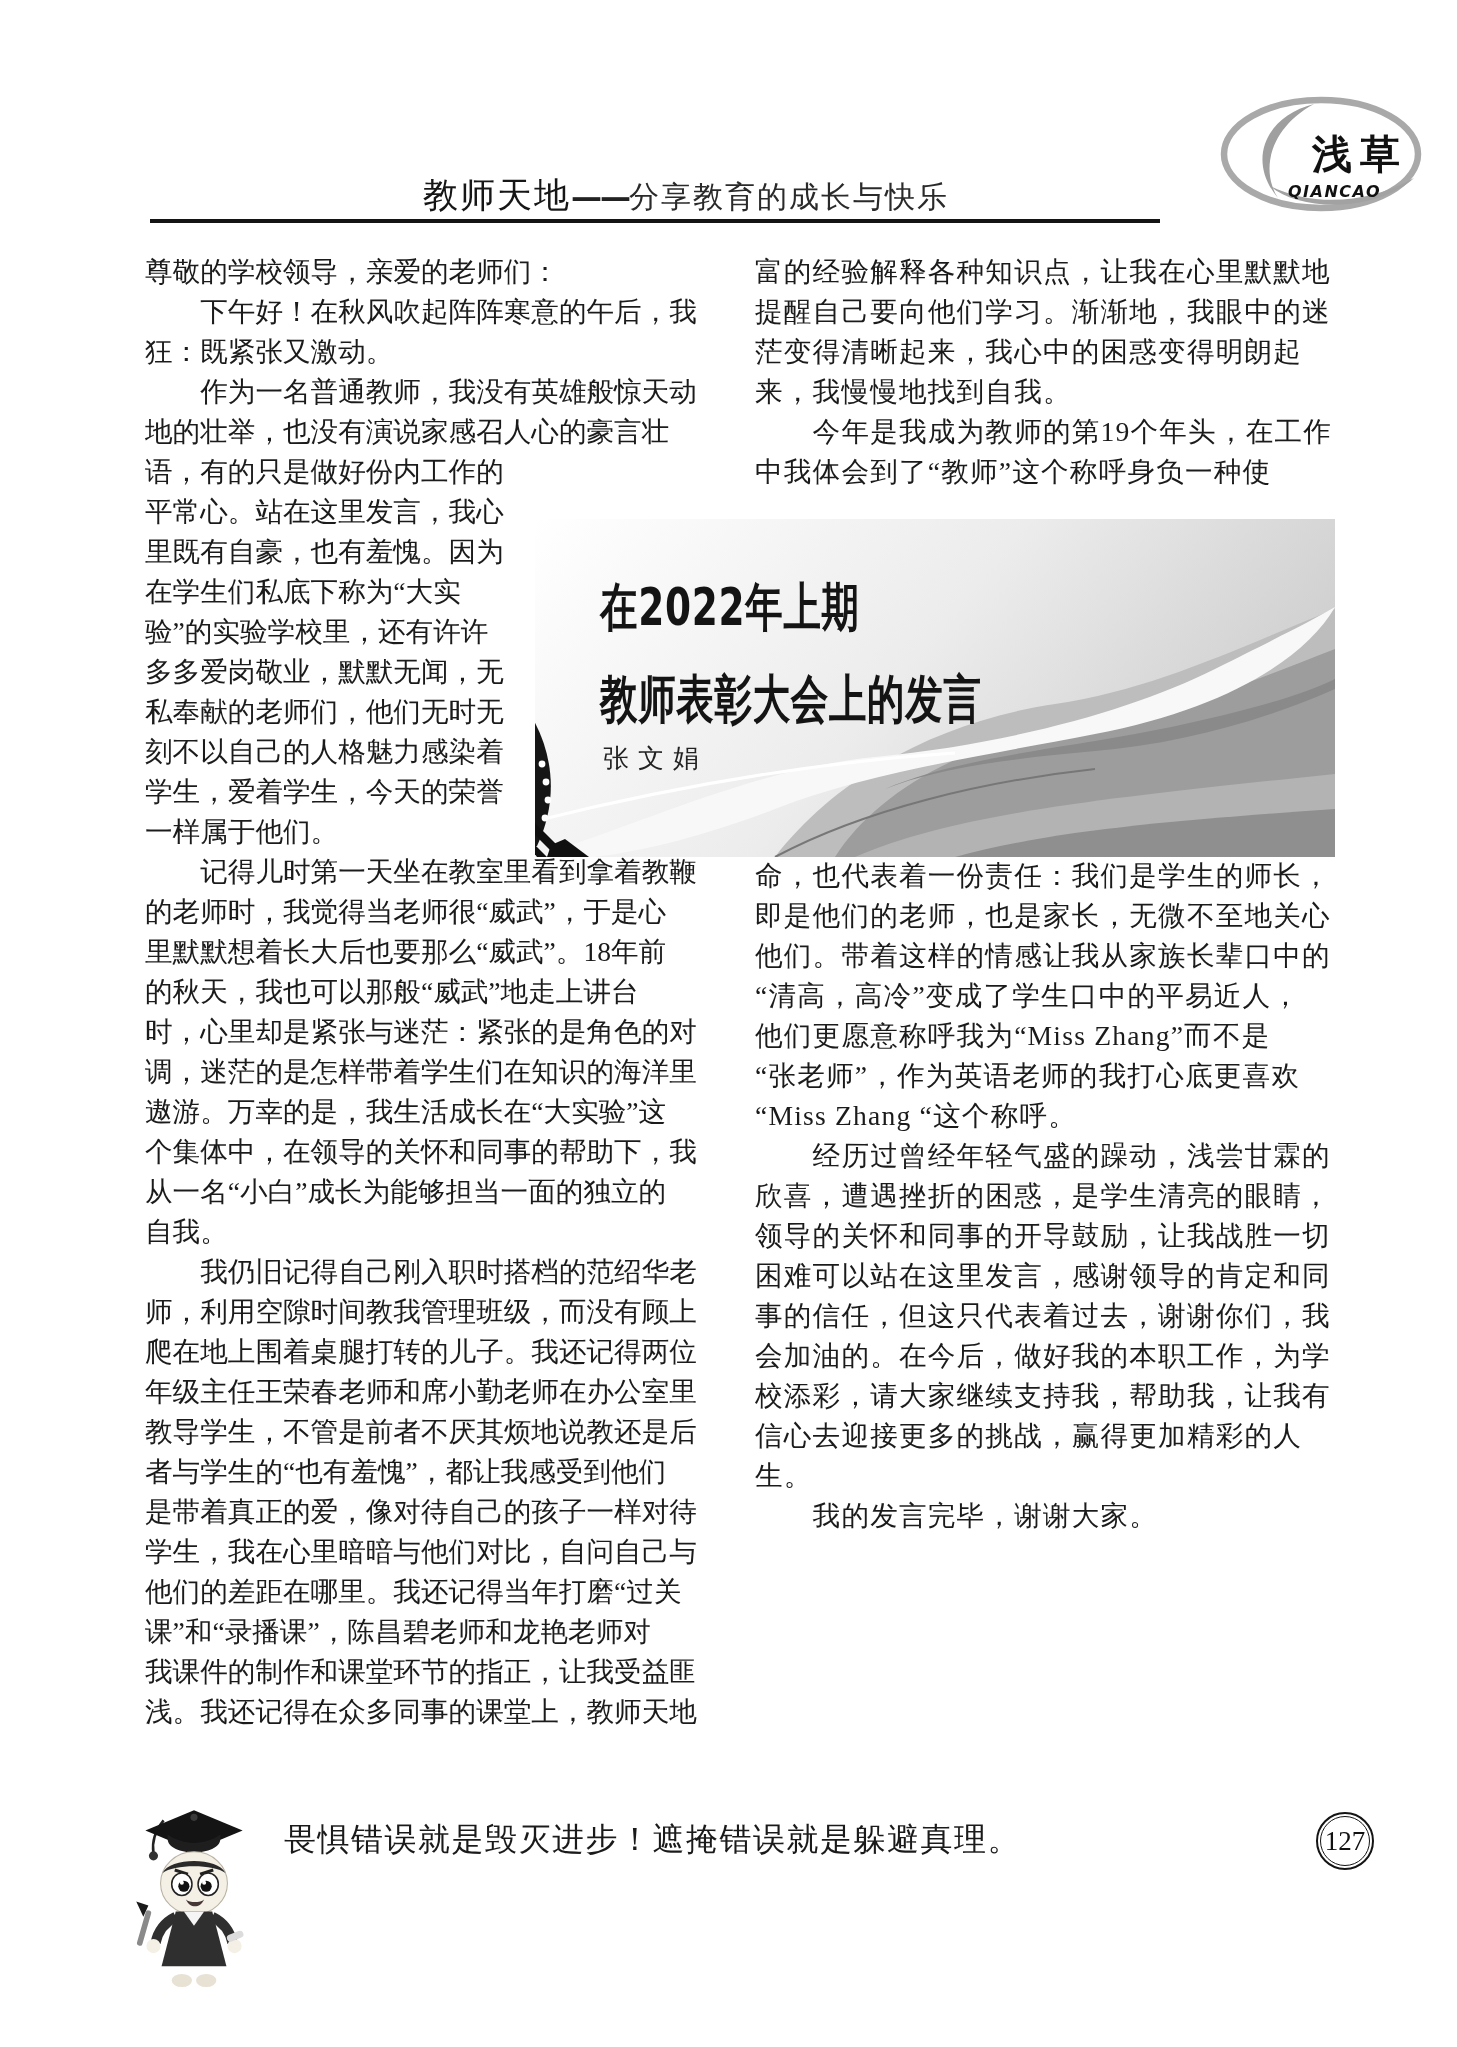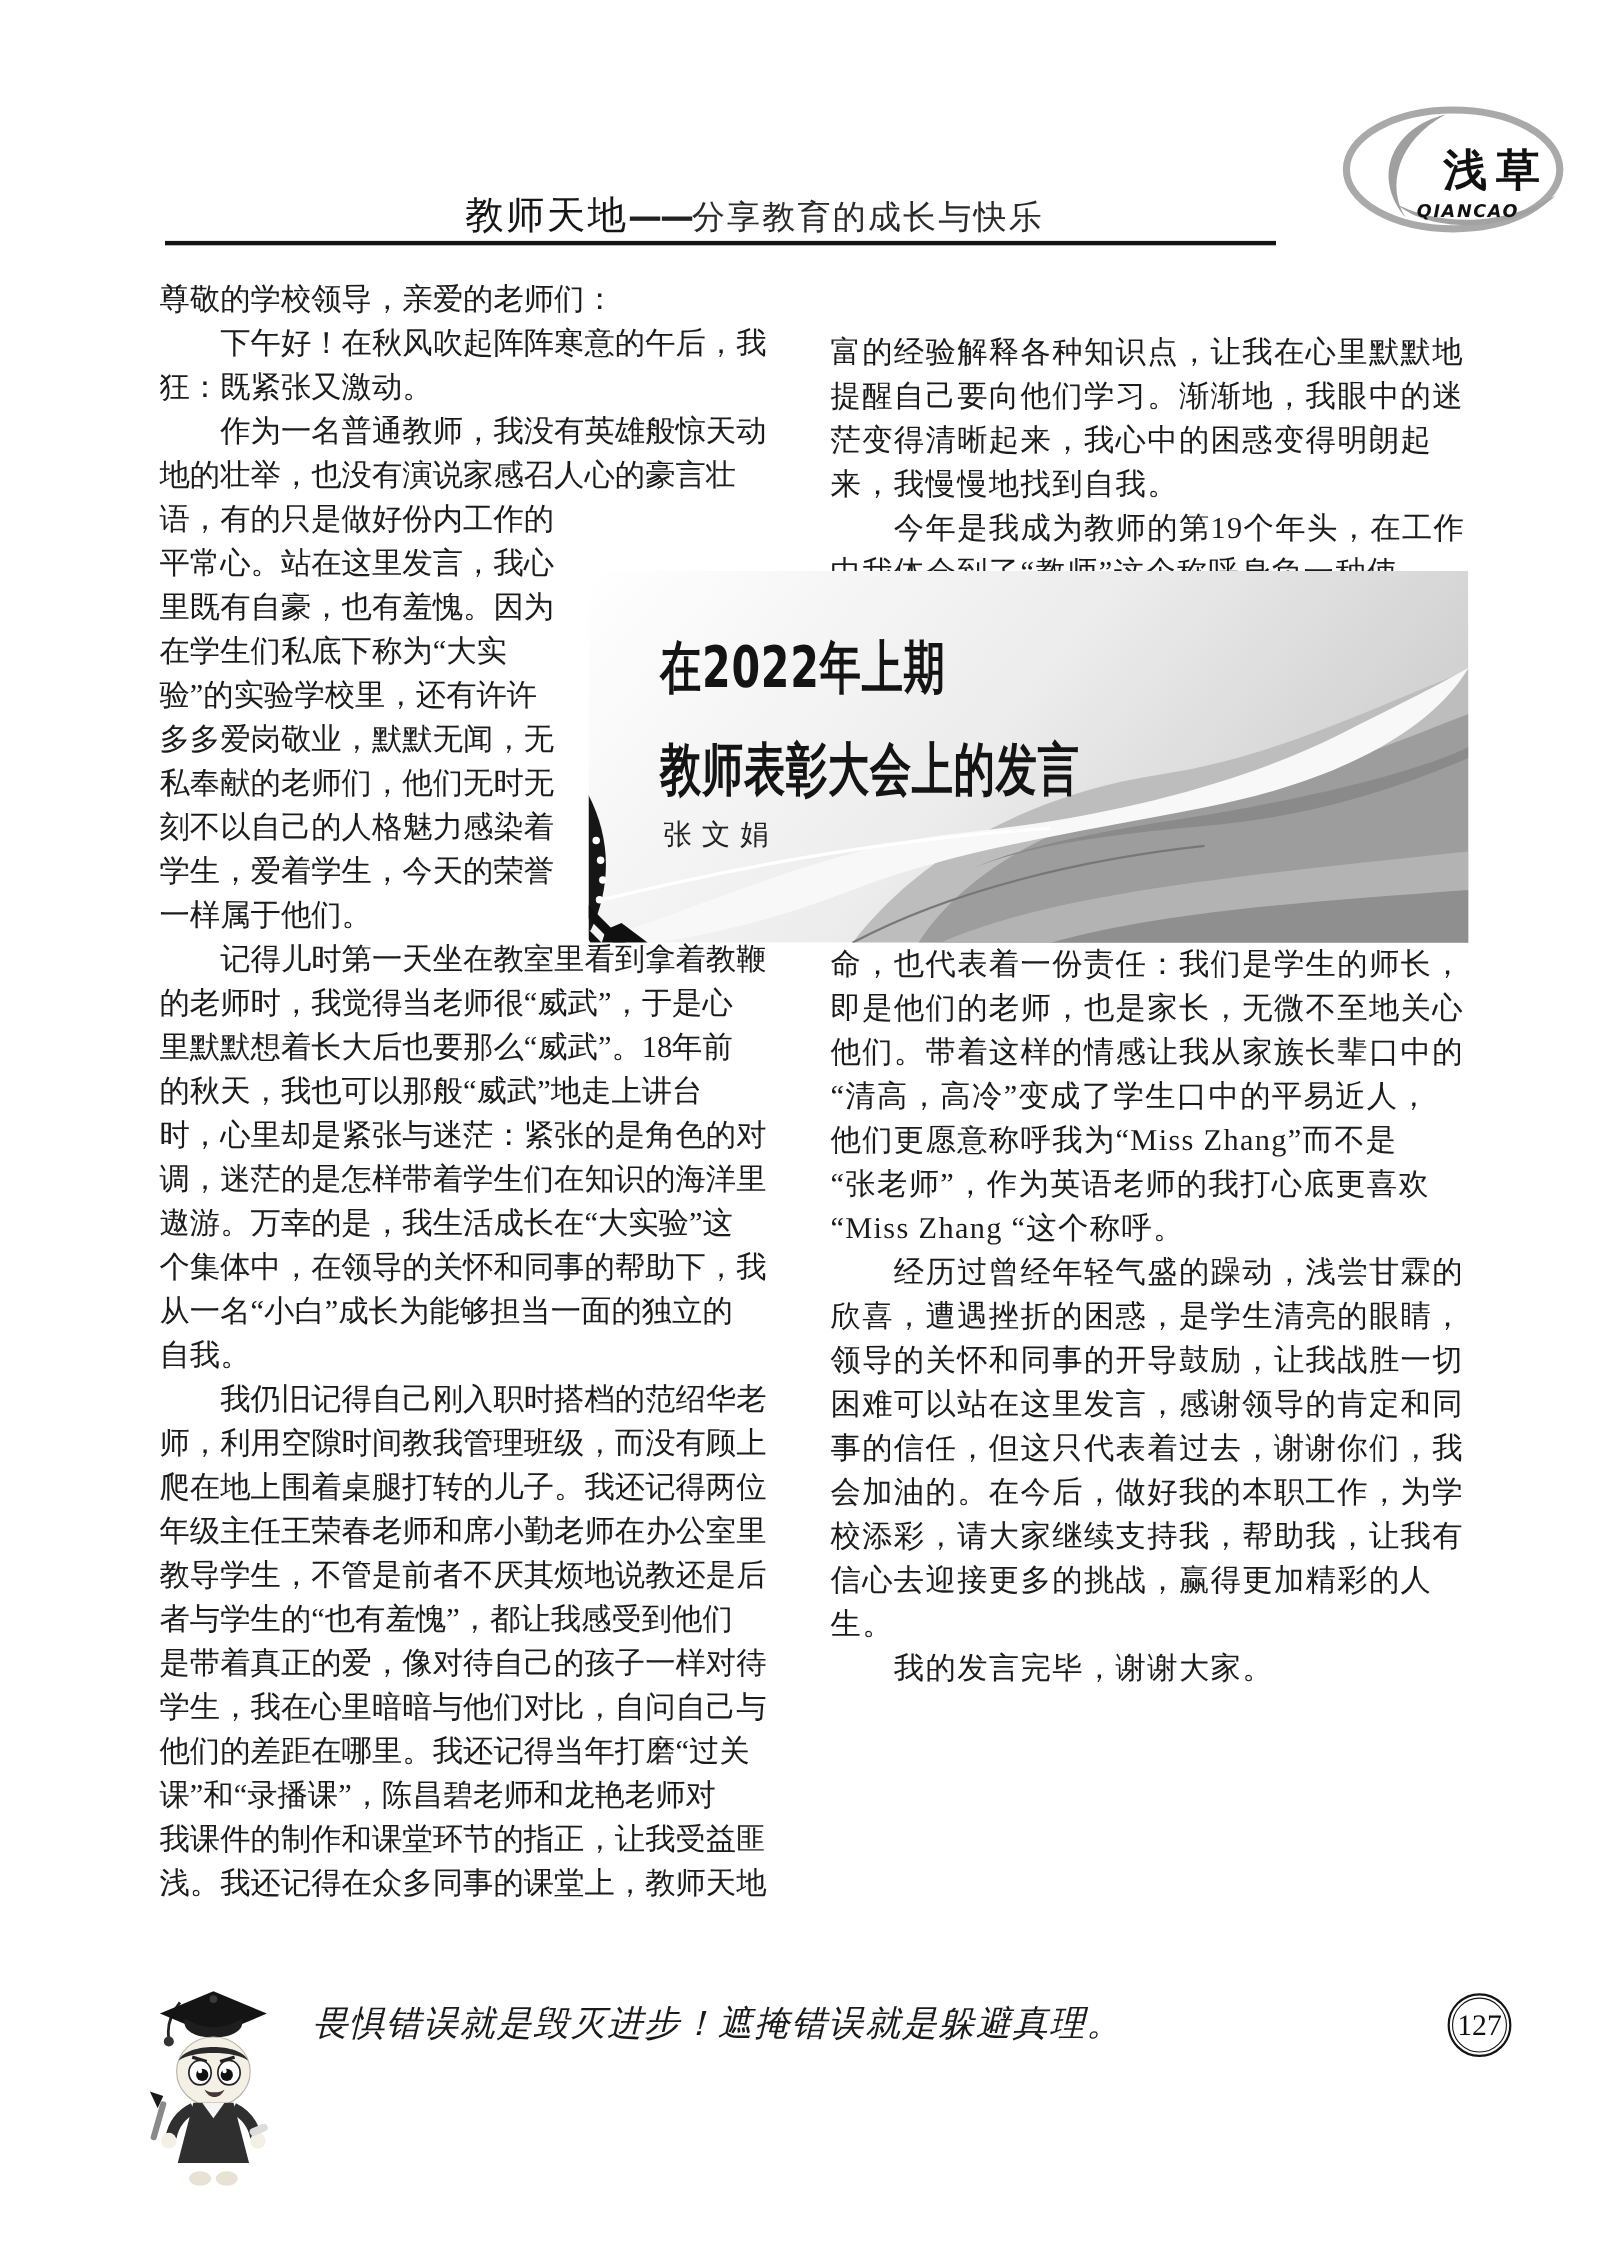--- a/index.html
+++ b/index.html
@@ -9,34 +9,34 @@
   .hdr{position:absolute;left:423px;top:172px;white-space:nowrap;
        font-family:"DejaVu Sans","Liberation Sans",sans-serif;}
   .hdr .sec{font-size:35px;font-weight:400;letter-spacing:2px;color:#161616;}
   .hdr .dash{font-size:31px;font-weight:700;letter-spacing:-2px;color:#222;}
   .hdr .tag{font-size:30px;font-weight:400;letter-spacing:2px;color:#2a2a2a;}
   .hrule{position:absolute;left:150px;top:219px;width:1010px;height:4px;background:#141414;}
   .logo{position:absolute;left:1218px;top:94px;width:210px;height:125px;}
   
   .tline{white-space:nowrap;height:40px;line-height:40px;font-size:27.6px;}
   .colL{position:absolute;left:145px;top:252px;width:575px;}
-  .colRT{position:absolute;left:755px;top:252px;width:590px;letter-spacing:1.2px;margin-top:48px;}
+  .colRT{position:absolute;left:755px;top:252px;width:590px;letter-spacing:1.2px;}
   .colRB{position:absolute;left:755px;top:856px;width:590px;letter-spacing:1.2px;}
   
   .tg{position:absolute;left:535px;top:519px;width:800px;height:338px;overflow:hidden;}
   .tg svg.waves{position:absolute;left:0;top:0;width:100%;height:100%;}
   .tg .t1,.tg .t2{position:absolute;left:65px;color:#141414;
        font-family:"DejaVu Sans","Liberation Sans",sans-serif;font-weight:800;
        font-size:52px;letter-spacing:1px;transform:scaleX(.72);transform-origin:left center;white-space:nowrap;}
   .tg .t1{top:54px;}
   .tg .t2{top:146px;}
   .tg .auth{position:absolute;left:68px;top:222px;font-size:26px;letter-spacing:9px;color:#222;white-space:nowrap;}
   
   .quote{position:absolute;left:284px;top:1818px;font-size:32px;letter-spacing:1.5px;color:#1a1a1a;
-         font-family:"DejaVu Sans","Liberation Sans",sans-serif;white-space:nowrap;font-style:italic;}
+         font-family:"DejaVu Sans","Liberation Sans",sans-serif;white-space:nowrap;}
   .pageno{position:absolute;left:1316px;top:1812px;width:58px;height:58px;border:2px solid #141414;
           border-radius:50%;box-sizing:border-box;}
   .pageno .inner{position:absolute;inset:2px;border:1.5px solid #141414;border-radius:50%;
           display:flex;align-items:center;justify-content:center;
           font-size:27px;font-family:"Liberation Serif","DejaVu Serif",serif;color:#111;text-align:center;}
   .mascot{position:absolute;left:133px;top:1790px;width:122px;height:228px;}
 </style>
 </head>
 <body>
 

